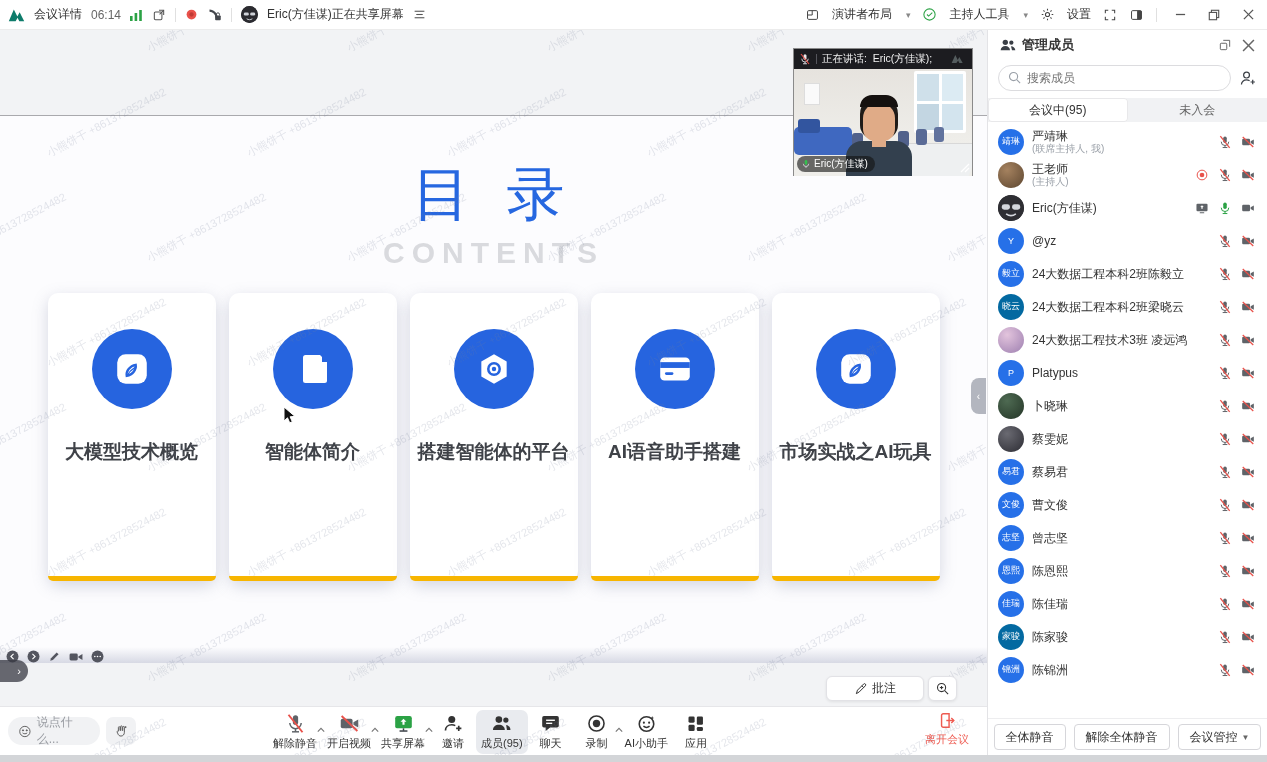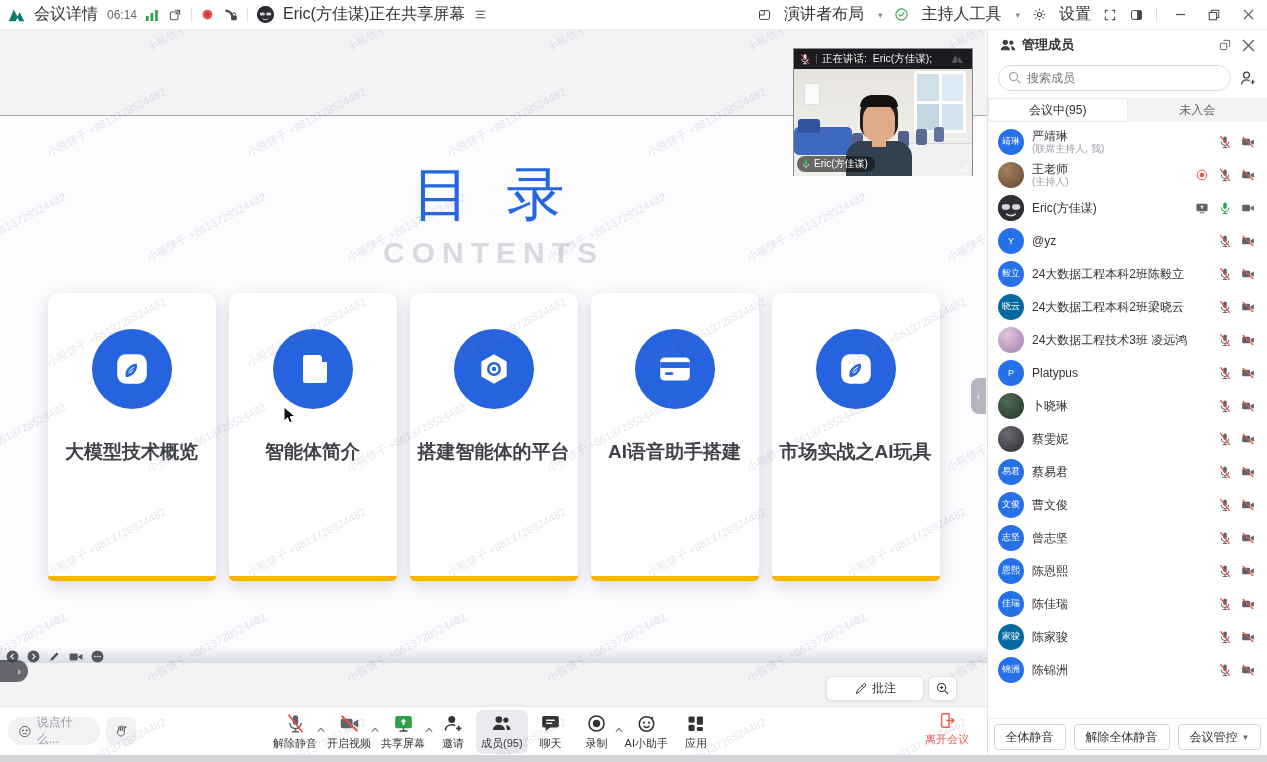--- a/index.html
+++ b/index.html
@@ -4,21 +4,21 @@
 <style>
   html,body{margin:0;padding:0;background:#e9eaec;}
   *{box-sizing:border-box;font-family:"Liberation Sans","DejaVu Sans",sans-serif;}
   #app{position:relative;width:1267px;height:762px;background:#f5f6f7;overflow:hidden;}
 
   
   #topbar{position:absolute;left:0;top:0;width:1267px;height:30px;background:#ffffff;
     border-bottom:1px solid #ececec;display:flex;align-items:center;padding:0 8px;z-index:40;}
   .tb-left{display:flex;align-items:center;gap:9px;}
   .tb-right{margin-left:auto;display:flex;align-items:center;gap:12px;}
-  .tb-txt{font-size:16px;color:#333;}
+  .tb-txt{font-size:12px;color:#333;}
   .tb-sub{font-size:12px;color:#666;}
   .v-div{width:1px;height:14px;background:#e0e0e0;}
   .tb-ic{display:inline-flex;align-items:center;justify-content:center;}
   .tb-ic svg{display:block;}
   .caret-down{font-size:9px;color:#888;margin-left:2px;}
   .win-btn{width:22px;height:22px;display:flex;align-items:center;justify-content:center;color:#555;}
   .mini-avatar{width:17px;height:17px;border-radius:50%;background:#2b2b30;position:relative;overflow:hidden;flex:0 0 auto;}
 
   
   #main{position:absolute;left:0;top:30px;width:987px;height:725px;background:#f2f3f5;}

